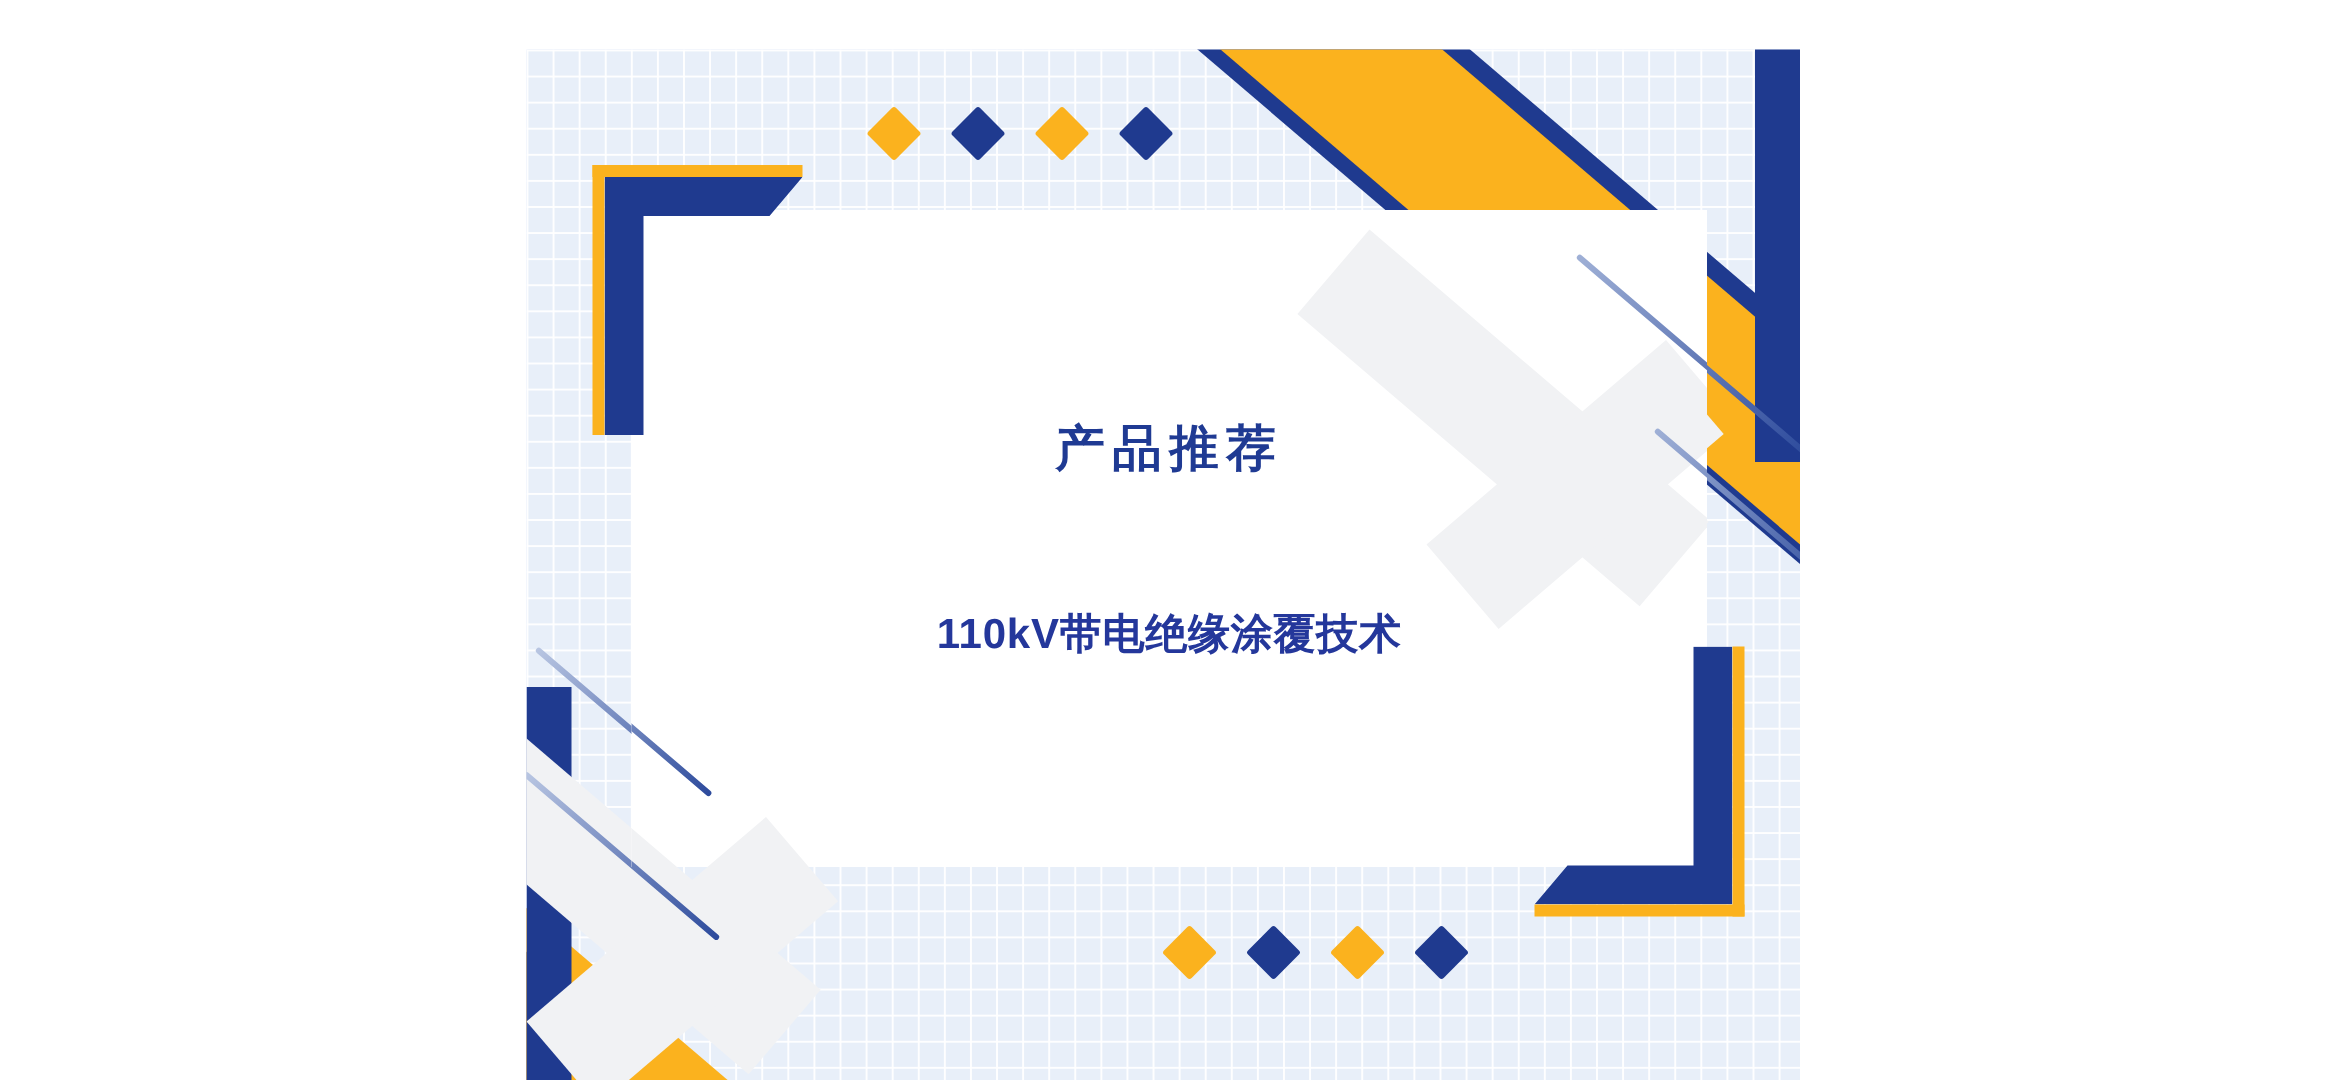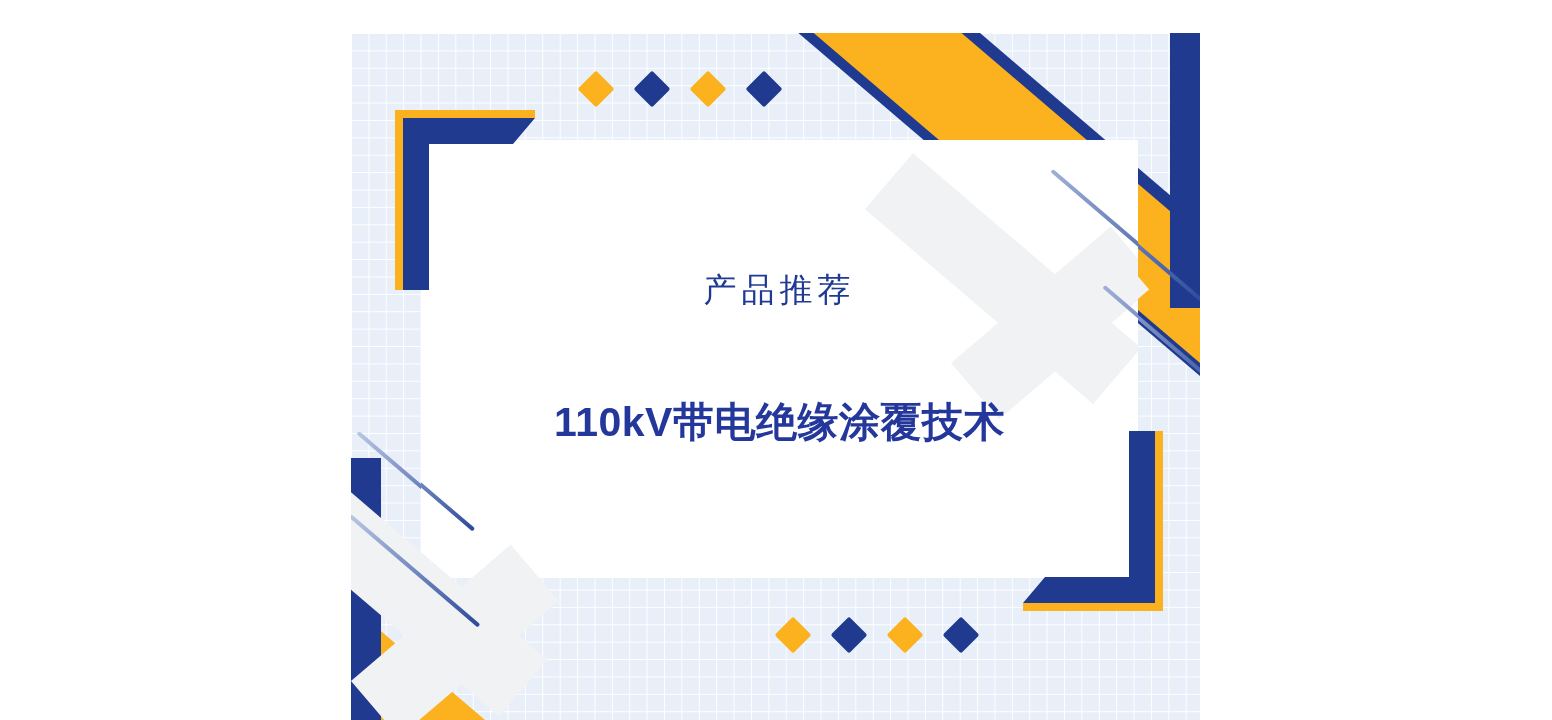--- a/index.html
+++ b/index.html
@@ -237,28 +237,28 @@
     width: 717px; height: 438px;
     display: flex;
     flex-direction: column;
     align-items: center;
     justify-content: center;
     pointer-events: none;
   }
   .slide-title {
     color: #1f3a93;
     font-size: 33px;
-    font-weight: normal;
+    font-weight: bold;
     letter-spacing: 5px;
     margin: 0 0 82px 0;
     white-space: nowrap;
   }
   .slide-subtitle {
     color: #24379b;
-    font-size: 41px;
+    font-size: 28px;
     font-weight: bold;
     letter-spacing: 0.5px;
     margin: 0;
     white-space: nowrap;
   }
 </style>
 </head>
 <body>
 
 <div id="stage">

